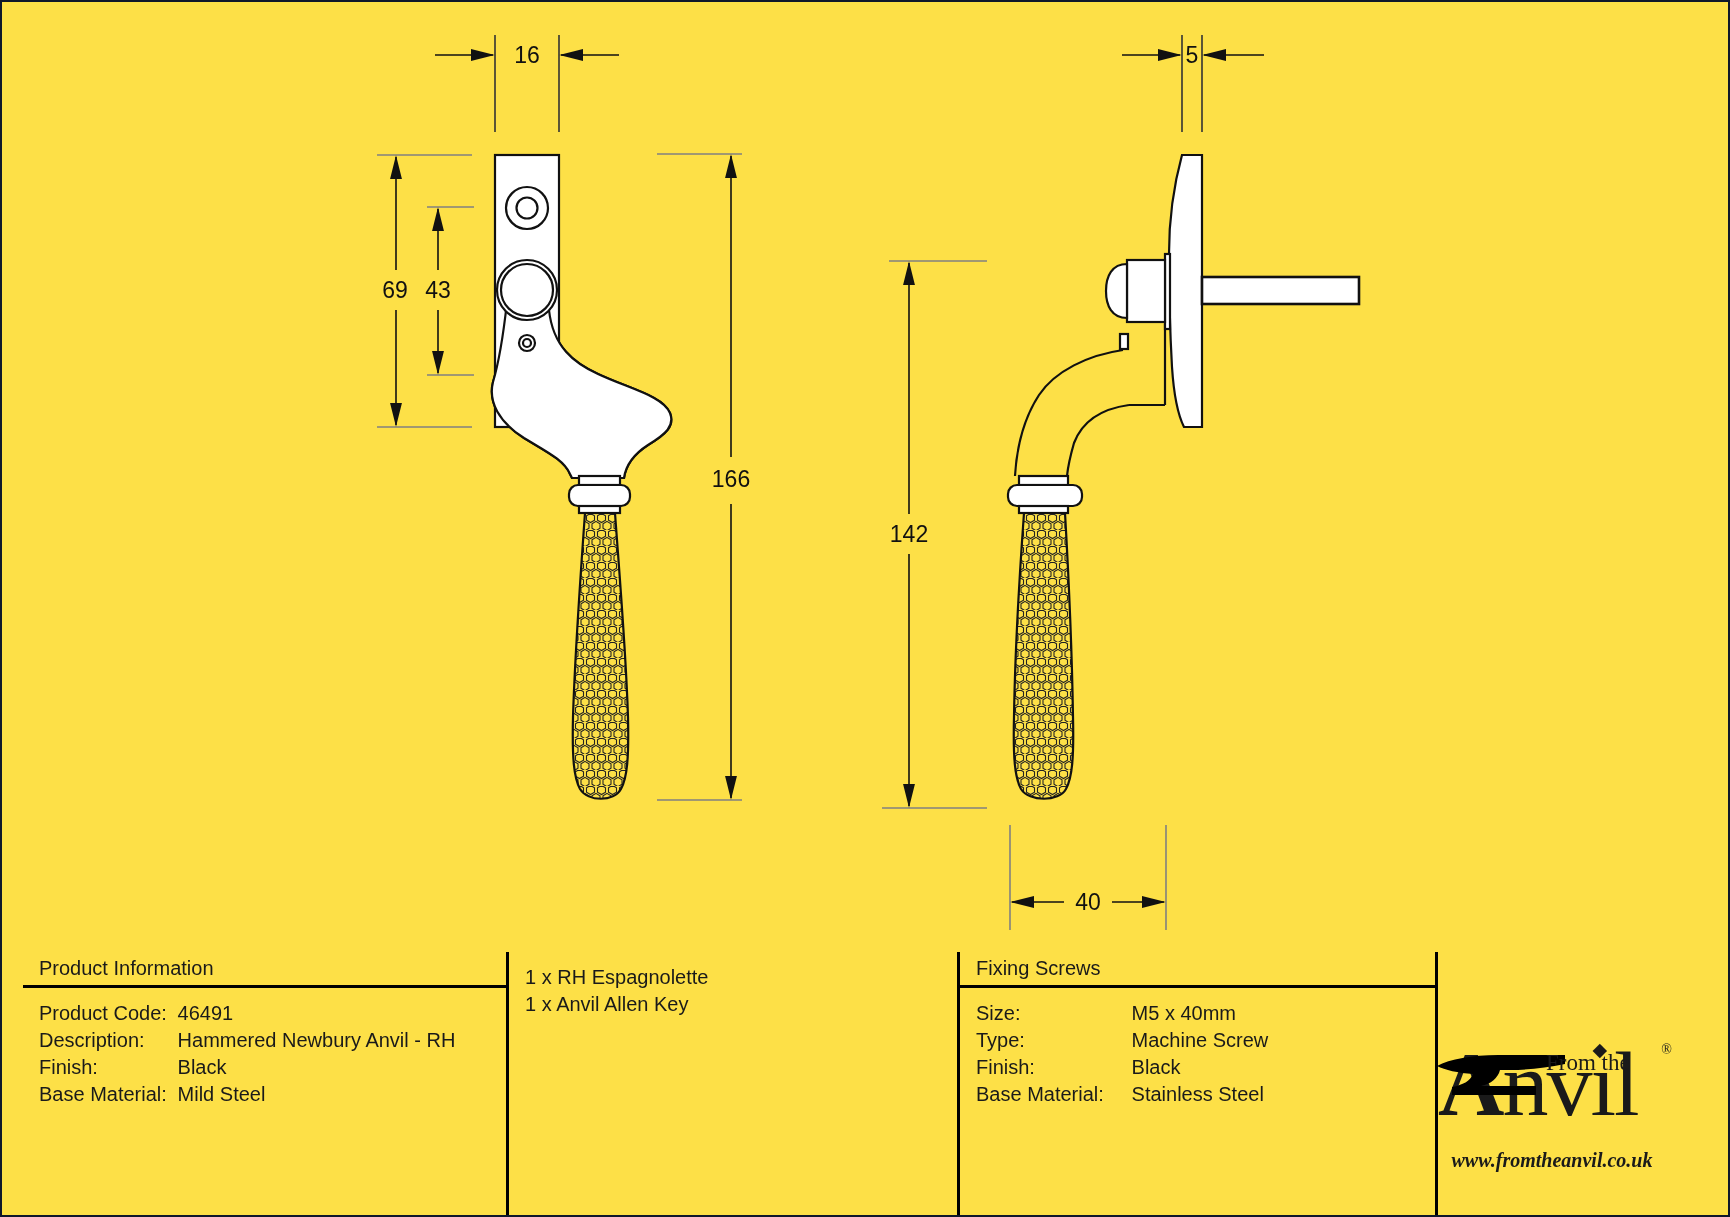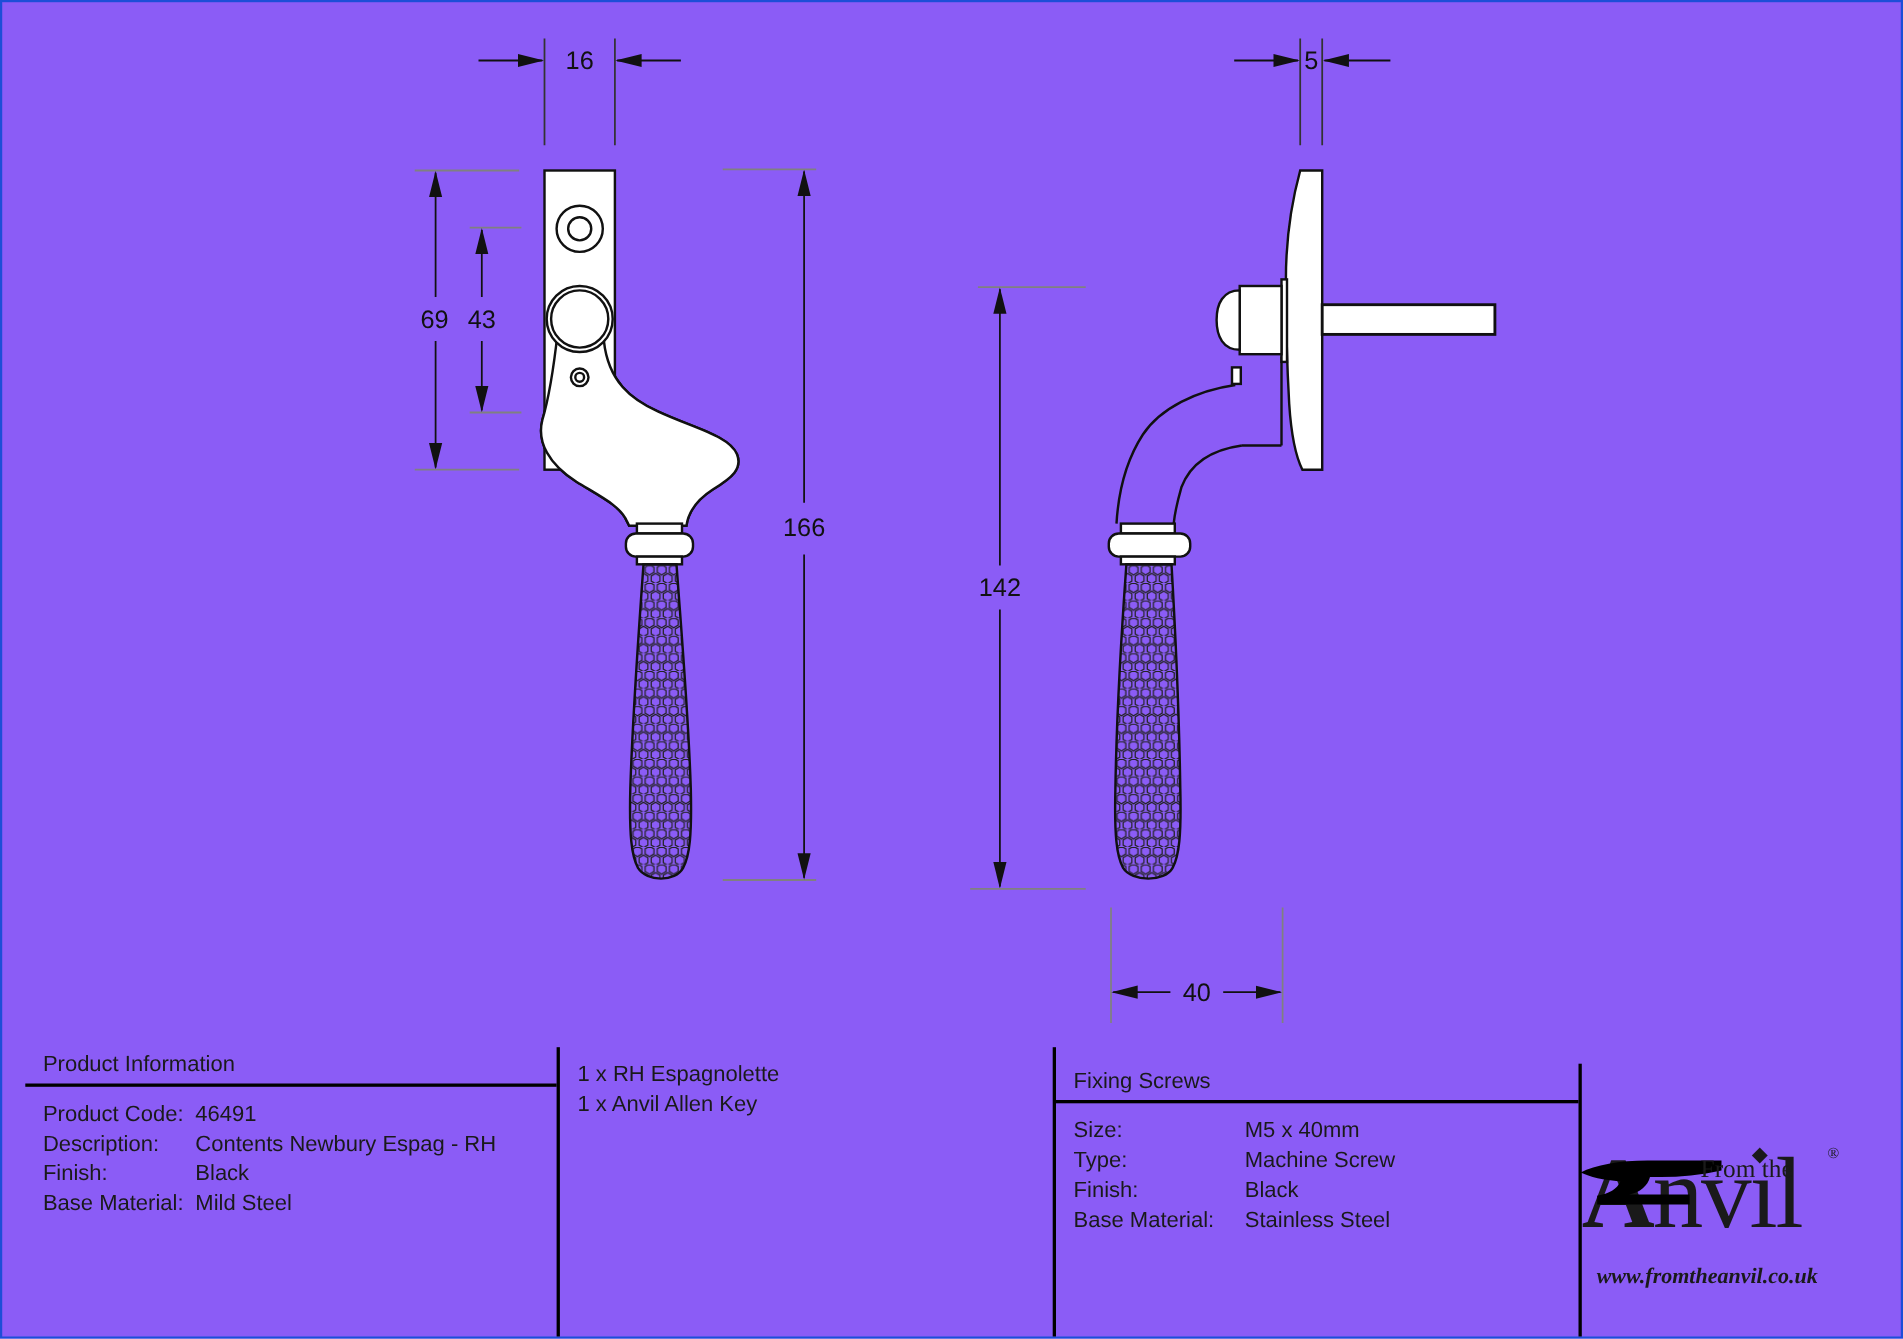--- a/index.html
+++ b/index.html
@@ -1,26 +1,26 @@
 <!DOCTYPE html>
 <html><head>
 <meta charset="utf-8">
 <style>
   html,body{margin:0;padding:0;background:#fff;}
   body{width:1730px;height:1217px;position:relative;font-family:"Liberation Sans",sans-serif;color:#1a1a1a;}
-  .sheet{position:absolute;inset:0;border:2px solid #1d4ed8;background:#8b5cf6;}
+  .sheet{position:absolute;inset:0;border:2px solid #0f172a;background:#fde047;}
   .drawing-svg{position:absolute;left:0;top:0;}
   
   .bottom{position:absolute;left:0;right:0;top:950px;bottom:0;display:flex;flex-direction:column;}
   .note-row{border-top:3px solid #000;border-bottom:3px solid #000;height:47px;display:flex;align-items:center;padding-left:16px;font-size:20px;}
   .cols{flex:1;display:flex;min-height:0;}
   .col{display:flex;flex-direction:column;}
   .col-product{width:483px;border-right:3px solid #000;padding-left:21px;}
   .col-pack{width:448px;border-right:3px solid #000;}
-  .col-screws{width:475px;border-right:3px solid #000;margin-top:15px;}
+  .col-screws{width:475px;border-right:3px solid #000;}
   .col-logo{flex:1;display:flex;align-items:flex-start;justify-content:center;}
   .col-header{height:33px;border-bottom:3px solid #000;display:flex;align-items:center;padding-left:16px;font-size:20px;flex:none;}
   .col-body{padding:12px 0 0 16px;font-size:20px;line-height:27px;}
   .kv{white-space:nowrap;}
   .kv .lab{display:inline-block;width:133px;}
   .col-screws .kv .lab{width:150px;}
   
   .logo-box{position:relative;width:228px;height:125px;margin-top:62px;}
   .anvil-glyph{position:absolute;left:-2px;top:2px;width:130px;height:42px;}
   .fromthe{position:absolute;left:108px;top:-2px;font-family:"Liberation Serif",serif;font-size:23px;}
@@ -193,21 +193,21 @@
 
       <div class="col col-product">
         <div class="col-header">Product Information</div>
         <div class="col-body">
           <div class="kv">
             <span class="lab">Product Code:</span>
             <span class="val">46491</span>
           </div>
           <div class="kv">
             <span class="lab">Description:</span>
-            <span class="val">Contents Newbury Espag - RH</span>
+            <span class="val">Hammered Newbury Anvil - RH</span>
           </div>
           <div class="kv">
             <span class="lab">Finish:</span>
             <span class="val">Black</span>
           </div>
           <div class="kv">
             <span class="lab">Base Material:</span>
             <span class="val">Mild Steel</span>
           </div>
         </div>

